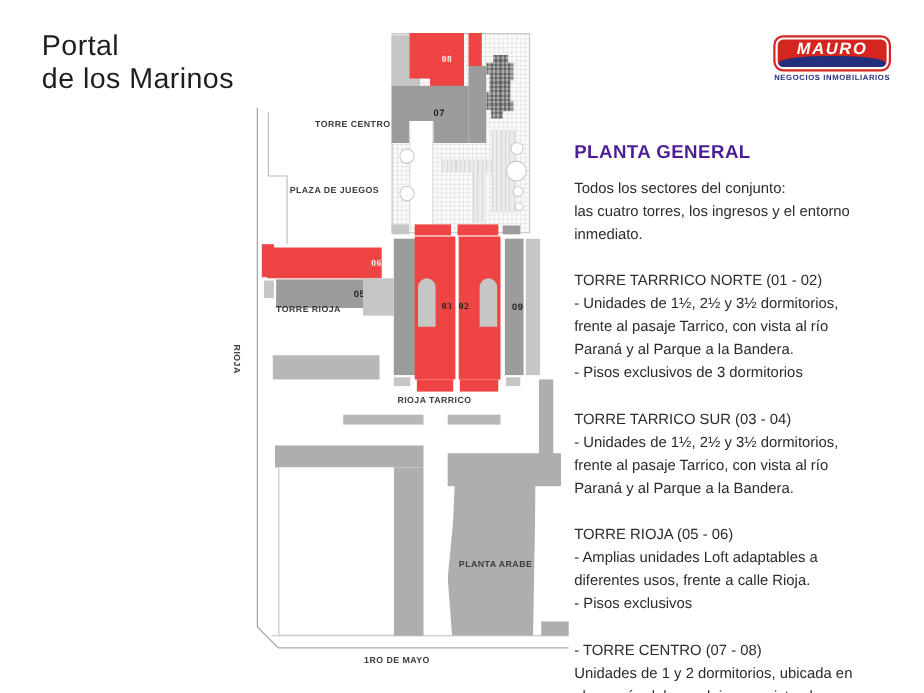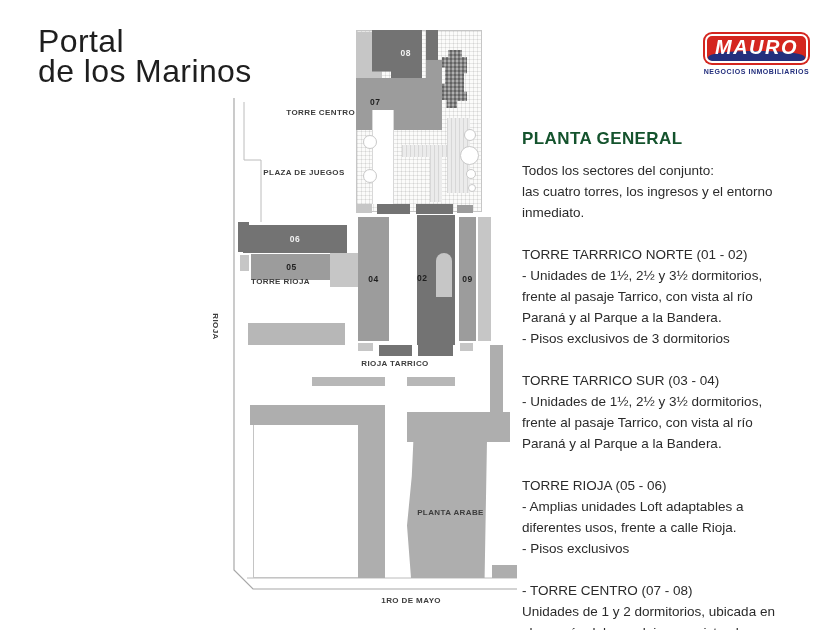--- a/index.html
+++ b/index.html
@@ -1,37 +1,37 @@
 <!DOCTYPE html>
 <html><head>
 <meta charset="utf-8">
 <style>
   * { margin:0; padding:0; box-sizing:border-box; }
   body { font-family:"Liberation Sans", sans-serif; background:#ffffff; }
   .canvas { position:relative; width:840px; height:630px; background:#ffffff; overflow:hidden; }
 
   
-  .title { position:absolute; left:38px; top:26px; font-size:32px; line-height:30px;
+  .title { position:absolute; left:38px; top:26px; font-size:26px; line-height:30px;
            font-weight:500; letter-spacing:0.4px; color:#1e1e1e; white-space:pre-line; }
 
   
   .logo { position:absolute; left:703px; top:32px; width:107px; }
   .logo-badge { position:relative; height:33px; background:#d4261f; border-radius:9px; overflow:hidden; }
   .logo-ring { position:absolute; inset:2px; border:2px solid #ffffff; border-radius:7px; }
   .logo-band { position:absolute; left:5px; right:5px; bottom:4px; height:10px; background:#232f7d;
                border-radius:70% 70% 6px 6px / 100% 100% 6px 6px; }
   .logo-word { position:absolute; top:4px; width:100%; text-align:center; color:#ffffff;
-               font-weight:900; font-style:italic; font-size:20px; letter-spacing:1.5px; z-index:2; }
+               font-weight:900; font-style:italic; font-size:15px; letter-spacing:1.5px; z-index:2; }
   .logo-tag { margin-top:3px; text-align:center; font-size:7px; font-weight:700;
               color:#232f7d; letter-spacing:0.55px; white-space:nowrap; }
 
   
   .map { position:absolute; left:195px; top:25px; width:322px; height:585px; }
   .map .abs { position:absolute; }
-  .dark   { background:#737373; }
+  .dark   { background:#ef4444;font-family:Liberation Serif, serif; }
   .medium { background:#9c9c9c; }
   .light  { background:#c6c6c6; }
   .stgray { background:#aeaeae; }
   .swalk  { background:#b7b7b7; }
   .gridbg { background-color:#fbfbfa;
             background-image:linear-gradient(rgba(0,0,0,0.08) 1px, transparent 1px),
                              linear-gradient(90deg, rgba(0,0,0,0.08) 1px, transparent 1px);
             background-size:4px 4px; border:1px solid #c6c6c6; }
   .hatch  { background:repeating-linear-gradient(90deg,#d7d7d7 0 1px,#ebebeb 1px 4px); }
   .whitepath { background:#ffffff; border-left:1px solid #d8d8d8; border-right:1px solid #d8d8d8; }
@@ -42,28 +42,28 @@
     background-blend-mode:multiply;
     clip-path:polygon(25% 0,80% 0,80% 12%,100% 12%,100% 40%,88% 40%,88% 72%,100% 72%,
                       100% 88%,60% 88%,60% 100%,18% 100%,18% 86%,0 86%,0 58%,12% 58%,
                       12% 30%,0 30%,0 12%,25% 12%);
   }
   .arch { background:#c6c6c6; border-radius:8px 8px 0 0; }
   .maplabel { position:absolute; font-size:8px; font-weight:700; color:#3c3c3c;
               letter-spacing:0.4px; white-space:nowrap; }
   .unit { font-size:8.5px; font-weight:700; color:#1f1f1f; letter-spacing:0.5px; }
   .unit.w { color:#f2f2f2; }
-  .flexc { display:flex; align-items:center; justify-content:center; }
+  .flexc { display:flex; align-items:center; justify-content:flex-end; }
   .whiterect { background:#ffffff; border-left:1px solid #c4c4c4; border-bottom:1px solid #c4c4c4; }
   .plaza-arabe { clip-path:polygon(8% 0,100% 0,97% 100%,5% 100%,0 62%,6% 26%); }
   .rot { transform:rotate(90deg); transform-origin:center center; }
 
   
   .panel { position:absolute; left:522px; top:129px; width:300px; color:#2b2b2b; }
-  .panel-heading { font-size:17px; font-weight:700; letter-spacing:0.4px; color:#14532d; margin-bottom:11px; }
+  .panel-heading { font-size:17px; font-weight:700; letter-spacing:0.4px; color:#4c1d95; margin-bottom:11px; }
   .para { font-size:13.5px; line-height:21px; white-space:pre-line; margin-bottom:21px; }
 </style>
 </head>
 <body>
 
 <div class="canvas">
 
   <div class="title">Portal
 de los Marinos</div>
 
@@ -86,21 +86,21 @@
 
     <div class="abs gridbg" style="left:161px;top:5px;width:126px;height:182px;"></div>
     <div class="abs light" style="left:161px;top:7px;width:26px;height:46px;"></div>
 
     <div class="abs dark" style="left:177px;top:5px;width:50px;height:56px;clip-path:polygon(0 0,100% 0,100% 100%,38% 100%,38% 74%,0 74%);">
       <span class="unit w" style="position:absolute;right:11px;top:18px;">08</span>
     </div>
     <div class="abs dark" style="left:231px;top:5px;width:12px;height:30px;"></div>
 
     <div class="abs medium" style="left:161px;top:53px;width:70px;height:52px;">
-      <span class="unit" style="position:absolute;left:14px;top:19px;">07</span>
+      <span class="unit" style="position:absolute;left:38px;top:19px;">07</span>
     </div>
     <div class="abs medium" style="left:231px;top:35px;width:16px;height:70px;"></div>
 
     <div class="abs monument" style="left:247px;top:25px;width:25px;height:58px;"></div>
 
     <div class="abs whitepath" style="left:177px;top:85px;width:22px;height:94px;"></div>
     <div class="abs hatch" style="left:207px;top:120px;width:50px;height:12px;"></div>
     <div class="abs hatch" style="left:252px;top:93px;width:23px;height:75px;"></div>
     <div class="abs hatch" style="left:235px;top:132px;width:12px;height:45px;"></div>
 
@@ -111,20 +111,24 @@
     <div class="abs tree" style="left:271px;top:144px;width:10px;height:10px;"></div>
     <div class="abs tree" style="left:273px;top:159px;width:8px;height:8px;"></div>
 
     <div class="abs light" style="left:161px;top:179px;width:16px;height:9px;"></div>
     <div class="abs dark" style="left:182px;top:179px;width:33px;height:10px;"></div>
     <div class="abs dark" style="left:221px;top:179px;width:37px;height:10px;"></div>
     <div class="abs medium" style="left:262px;top:180px;width:16px;height:8px;"></div>
 
     <div class="abs medium flexc" style="left:163px;top:192px;width:31px;height:124px;">
       <span class="unit">04</span>
+    </div>
+    <div class="abs dark" style="left:182px;top:190px;width:37px;height:130px;">
+      <div class="arch" style="position:absolute;left:3px;top:38px;width:16px;height:44px;"></div>
+      <span class="unit" style="position:absolute;right:3px;top:58px;">03</span>
     </div>
     <div class="abs dark" style="left:222px;top:190px;width:38px;height:130px;">
       <div class="arch" style="position:absolute;right:3px;top:38px;width:16px;height:44px;"></div>
       <span class="unit" style="position:absolute;left:0;top:58px;">02</span>
     </div>
     <div class="abs medium flexc" style="left:264px;top:192px;width:17px;height:124px;">
       <span class="unit">09</span>
     </div>
     <div class="abs light" style="left:283px;top:192px;width:13px;height:124px;"></div>
 
@@ -155,21 +159,21 @@
     <div class="abs stgray" style="left:212px;top:387px;width:103px;height:30px;"></div>
     <div class="abs stgray plaza-arabe" style="left:212px;top:415px;width:80px;height:138px;"></div>
     <div class="abs stgray" style="left:297px;top:540px;width:25px;height:13px;"></div>
 
     <div class="maplabel" style="left:52px;top:83px;width:108px;text-align:right;">TORRE CENTRO</div>
     <div class="maplabel" style="left:58px;top:143px;width:102px;text-align:center;">PLAZA DE JUEGOS</div>
     <div class="maplabel" style="left:56px;top:252px;">TORRE RIOJA</div>
     <div class="maplabel" style="left:150px;top:334px;width:100px;text-align:center;">RIOJA TARRICO</div>
     <div class="maplabel" style="left:218px;top:483px;width:75px;text-align:center;">PLANTA ARABE</div>
     <div class="maplabel rot" style="left:0px;top:297px;width:40px;text-align:center;">RIOJA</div>
-    <div class="maplabel" style="left:136px;top:571px;width:110px;text-align:right;">1RO DE MAYO</div>
+    <div class="maplabel" style="left:136px;top:571px;width:110px;text-align:left;">1RO DE MAYO</div>
   </div>
 
   <div class="panel">
     <div class="panel-heading">PLANTA GENERAL</div>
     <div class="para">Todos los sectores del conjunto:
 las cuatro torres, los ingresos y el entorno
 inmediato.</div>
     <div class="para">TORRE TARRRICO NORTE (01 - 02)
 - Unidades de 1½, 2½ y 3½ dormitorios,
 frente al pasaje Tarrico, con vista al río

